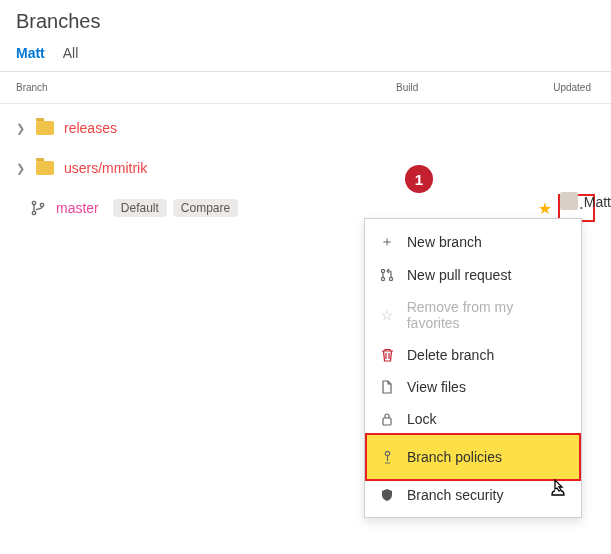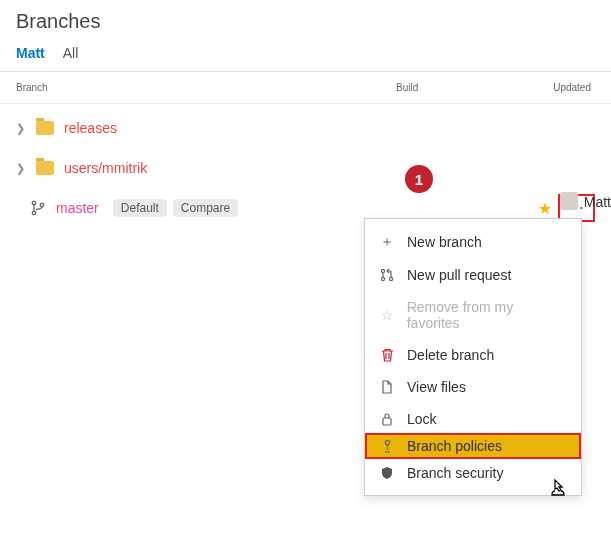--- a/index.html
+++ b/index.html
@@ -150,21 +150,21 @@
   .menu-item {
     display: flex;
     align-items: center;
     padding: 8px 14px;
     cursor: pointer;
     color: #313131;
     font-size: 14px;
     gap: 12px;
   }
   .menu-item.disabled { color: #b5b3b1; cursor: default; }
-  .menu-item.hover { background: #eab308; border:2px solid #e62020; margin:-2px 0; padding:3px 12px;}
+  .menu-item.hover { background: #fde047; border:2px solid #e62020; margin:-2px 0; padding:14px 12px;}
   .mi-icon { width: 16px; display:flex; justify-content:center; color:#666;}
   .menu-item.disabled .mi-icon { color:#c9c7c4;}
   .menu-item .delete .mi-icon, .delete-ic { color:#c32030;}
   .cursor {
     position: absolute;
     top: 478px;
     left: 548px;
     font-size: 18px;
     color: #000;
     pointer-events:none;

